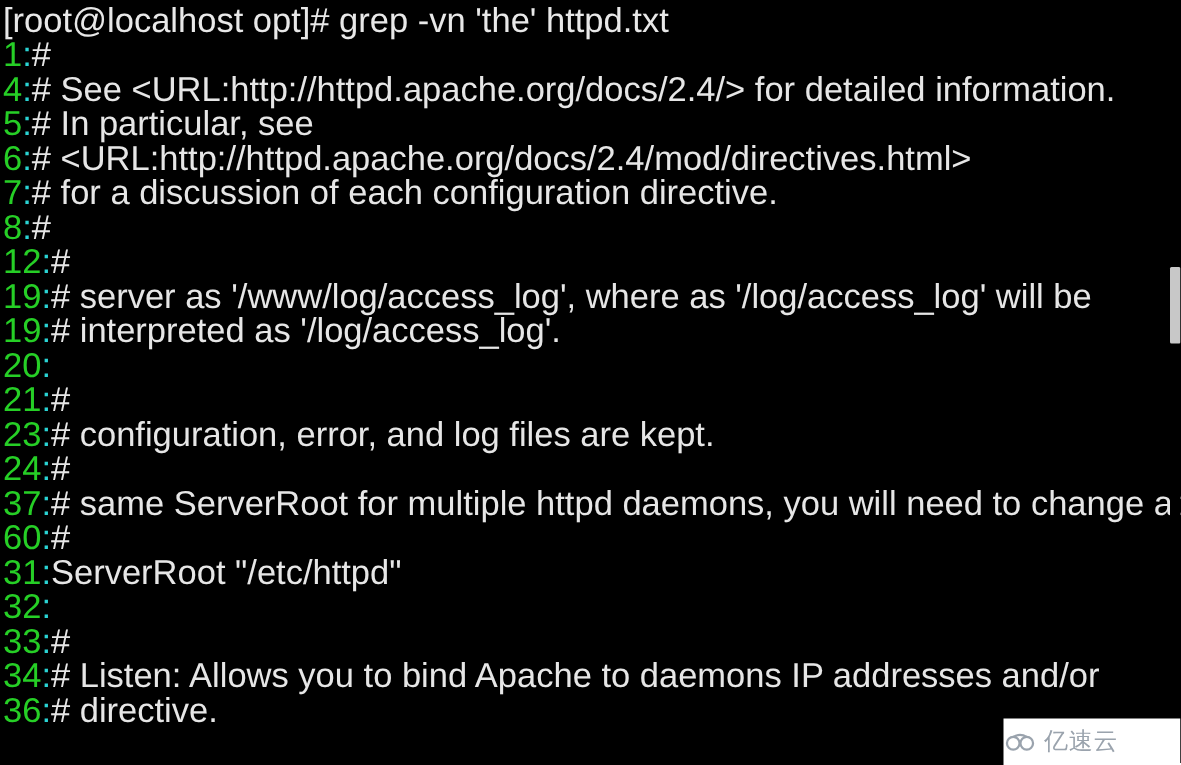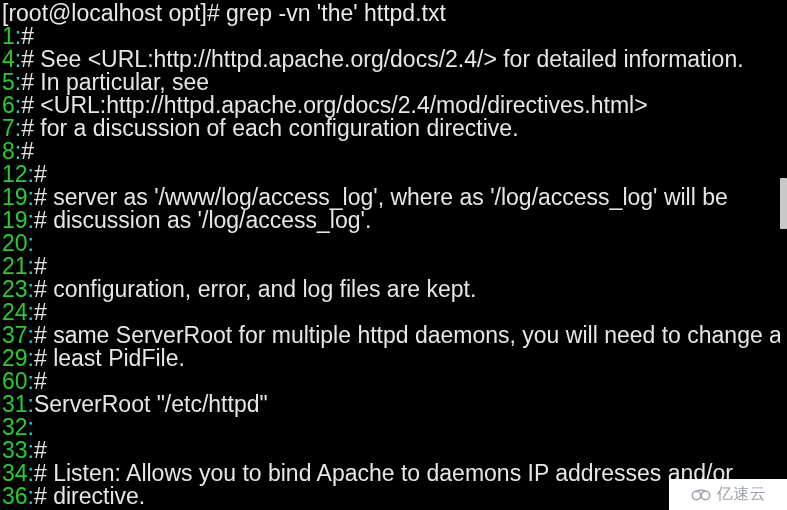--- a/index.html
+++ b/index.html
@@ -64,21 +64,20 @@
   
   #watermark {
     position: absolute;
     right: 0;
     bottom: 0;
     width: 118px;
     height: 31px;
     background: #ffffff;
     display: flex;
     align-items: center;
-    justify-content: center;
     gap: 5px;
   }
   #watermark .wm-text {
     color: #9aa3ad;
     font-family: "DejaVu Sans", "Liberation Sans", sans-serif;
     font-size: 16px;
     letter-spacing: 0.5px;
   }
   #watermark .wm-icon {
     display: block;
@@ -93,27 +92,26 @@
 
   <div id="output-lines">
       <div class="line"><span class="lineno">1</span><span class="sep">:</span><span class="content">#</span></div>
       <div class="line"><span class="lineno">4</span><span class="sep">:</span><span class="content"># See &lt;URL:http://httpd.apache.org/docs/2.4/&gt; for detailed information.</span></div>
       <div class="line"><span class="lineno">5</span><span class="sep">:</span><span class="content"># In particular, see</span></div>
       <div class="line"><span class="lineno">6</span><span class="sep">:</span><span class="content"># &lt;URL:http://httpd.apache.org/docs/2.4/mod/directives.html&gt;</span></div>
       <div class="line"><span class="lineno">7</span><span class="sep">:</span><span class="content"># for a discussion of each configuration directive.</span></div>
       <div class="line"><span class="lineno">8</span><span class="sep">:</span><span class="content">#</span></div>
       <div class="line"><span class="lineno">12</span><span class="sep">:</span><span class="content">#</span></div>
       <div class="line"><span class="lineno">19</span><span class="sep">:</span><span class="content"># server as '/www/log/access_log', where as '/log/access_log' will be</span></div>
-      <div class="line"><span class="lineno">19</span><span class="sep">:</span><span class="content"># discussion as '/log/access_log'.</span></div>
+      <div class="line"><span class="lineno">19</span><span class="sep">:</span><span class="content"># interpreted as '/log/access_log'.</span></div>
       <div class="line"><span class="lineno">20</span><span class="sep">:</span><span class="content"></span></div>
       <div class="line"><span class="lineno">21</span><span class="sep">:</span><span class="content">#</span></div>
       <div class="line"><span class="lineno">23</span><span class="sep">:</span><span class="content"># configuration, error, and log files are kept.</span></div>
       <div class="line"><span class="lineno">24</span><span class="sep">:</span><span class="content">#</span></div>
       <div class="line"><span class="lineno">37</span><span class="sep">:</span><span class="content"># same ServerRoot for multiple httpd daemons, you will need to change at</span></div>
-      <div class="line"><span class="lineno">29</span><span class="sep">:</span><span class="content"># least PidFile.</span></div>
       <div class="line"><span class="lineno">60</span><span class="sep">:</span><span class="content">#</span></div>
       <div class="line"><span class="lineno">31</span><span class="sep">:</span><span class="content">ServerRoot "/etc/httpd"</span></div>
       <div class="line"><span class="lineno">32</span><span class="sep">:</span><span class="content"></span></div>
       <div class="line"><span class="lineno">33</span><span class="sep">:</span><span class="content">#</span></div>
       <div class="line"><span class="lineno">34</span><span class="sep">:</span><span class="content"># Listen: Allows you to bind Apache to daemons IP addresses and/or</span></div>
       <div class="line"><span class="lineno">36</span><span class="sep">:</span><span class="content"># directive.</span></div>
     </div>
 
   <div id="scrollbar-track">
     <div id="scrollbar-thumb"></div>

